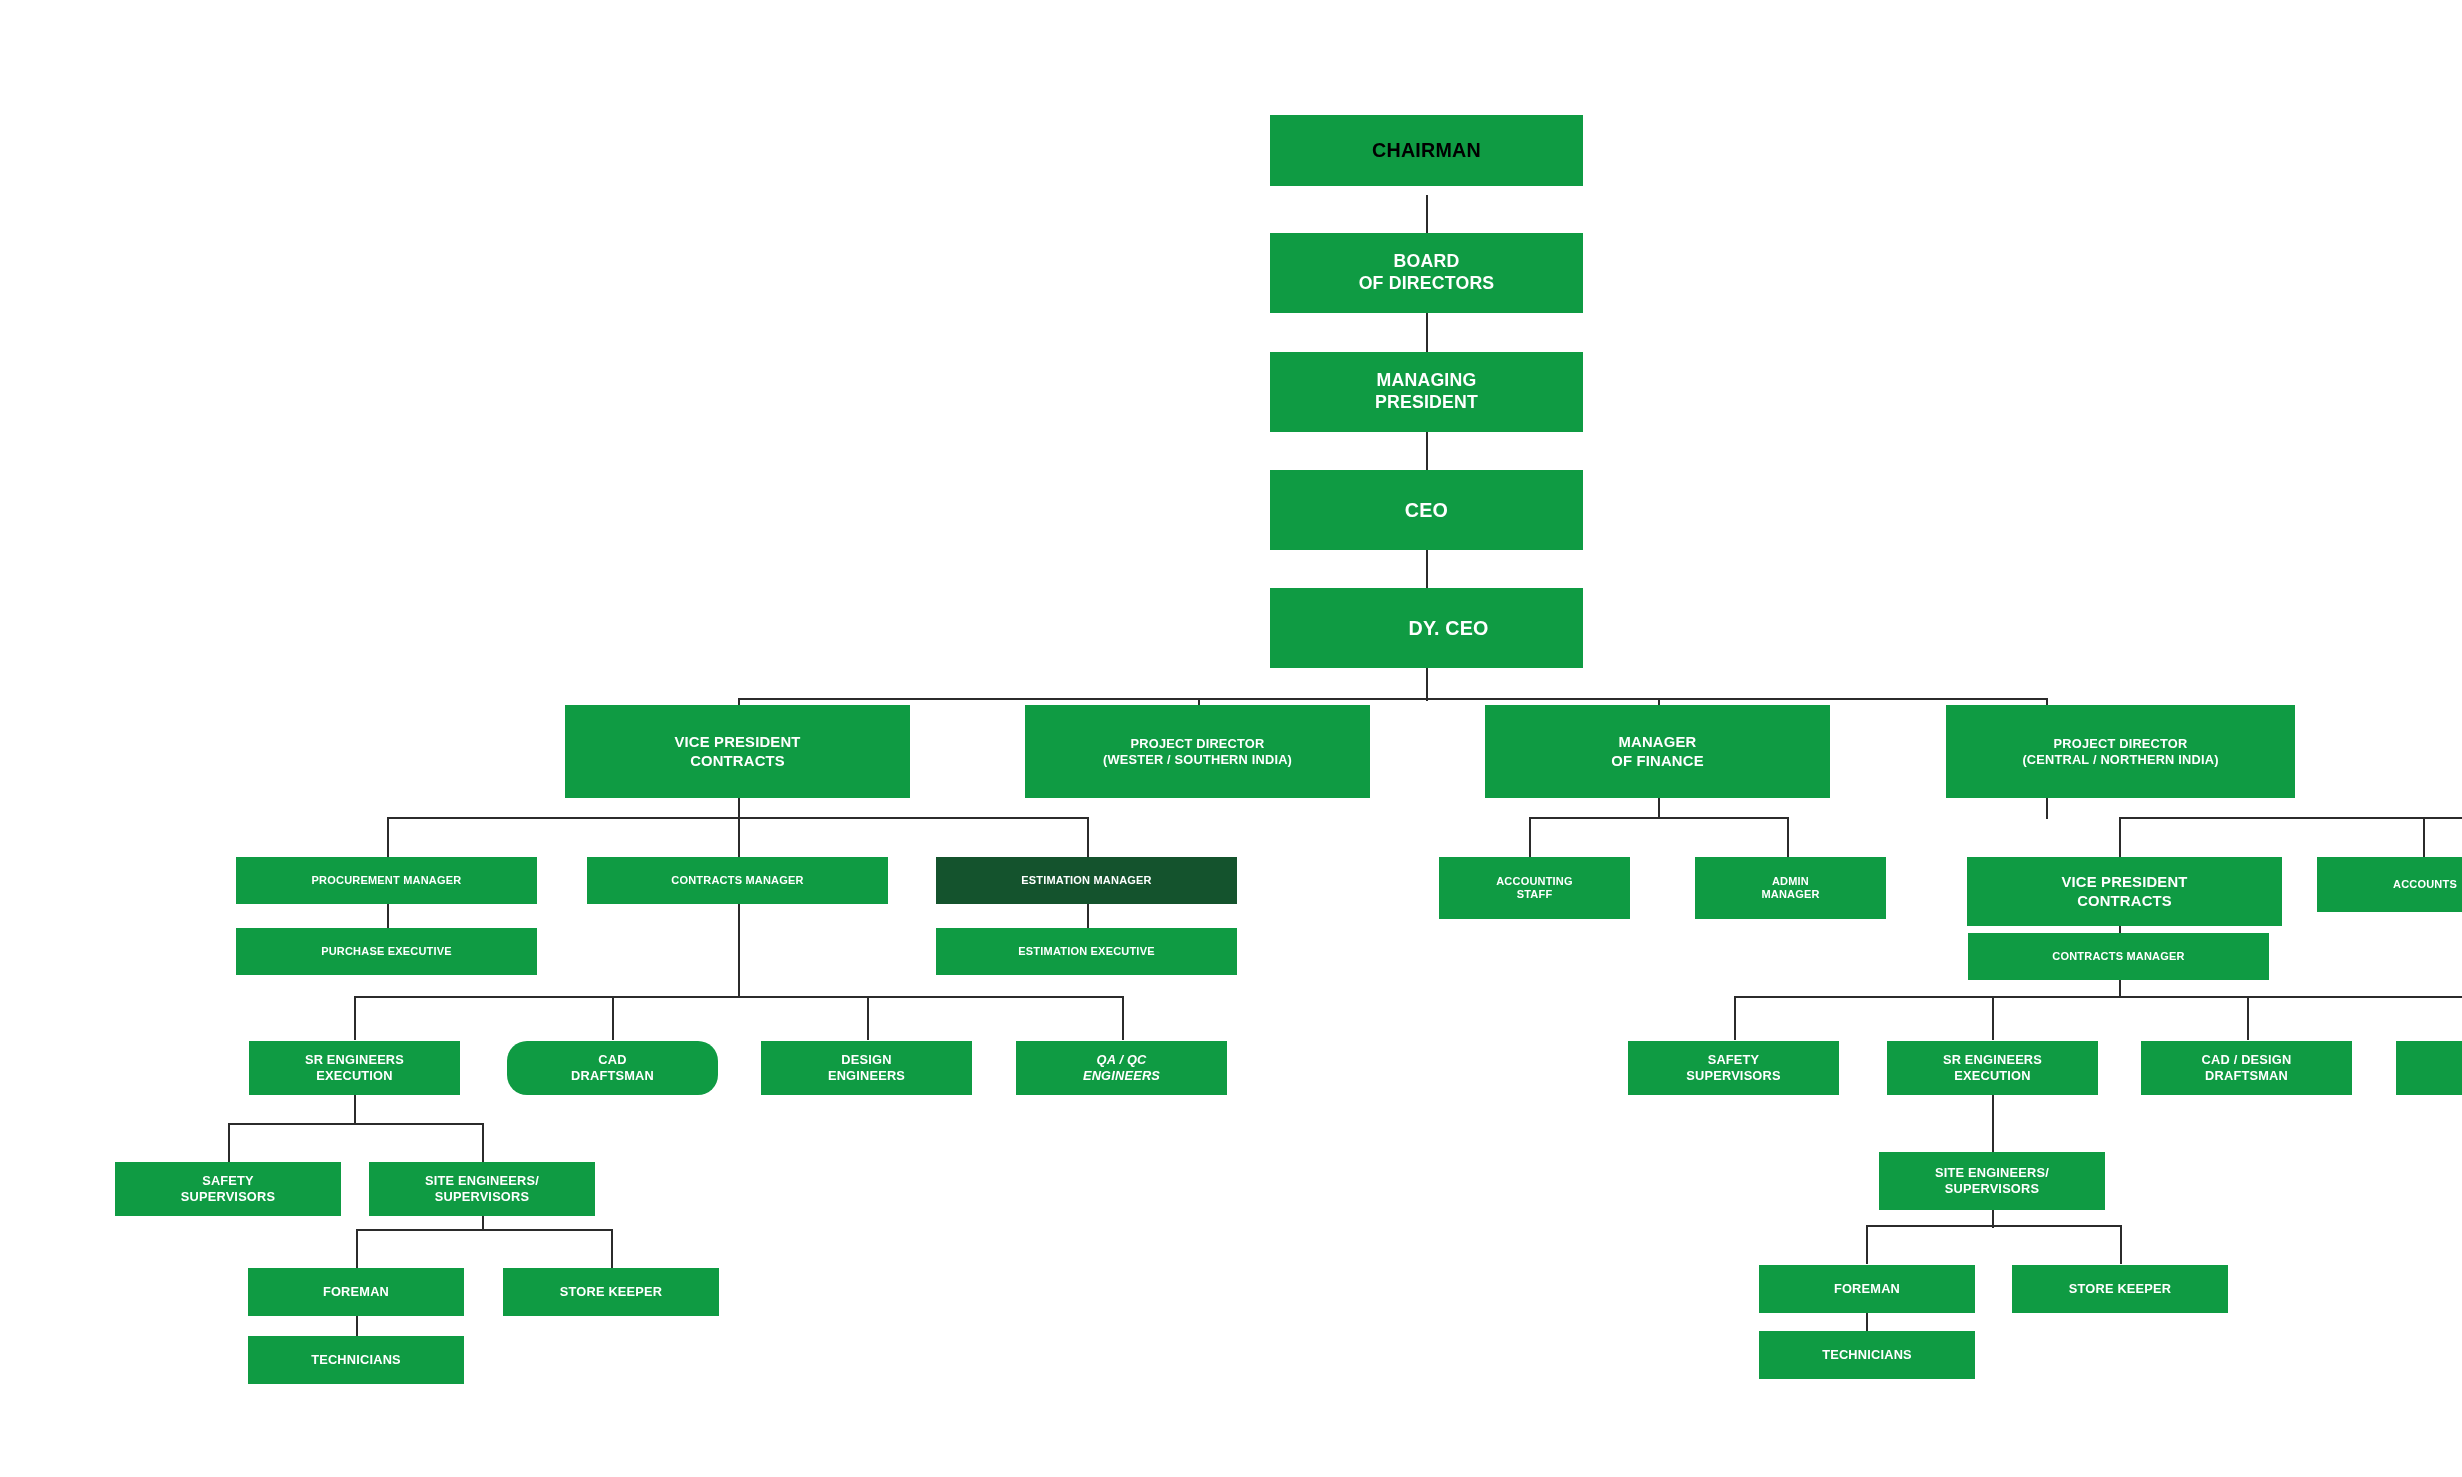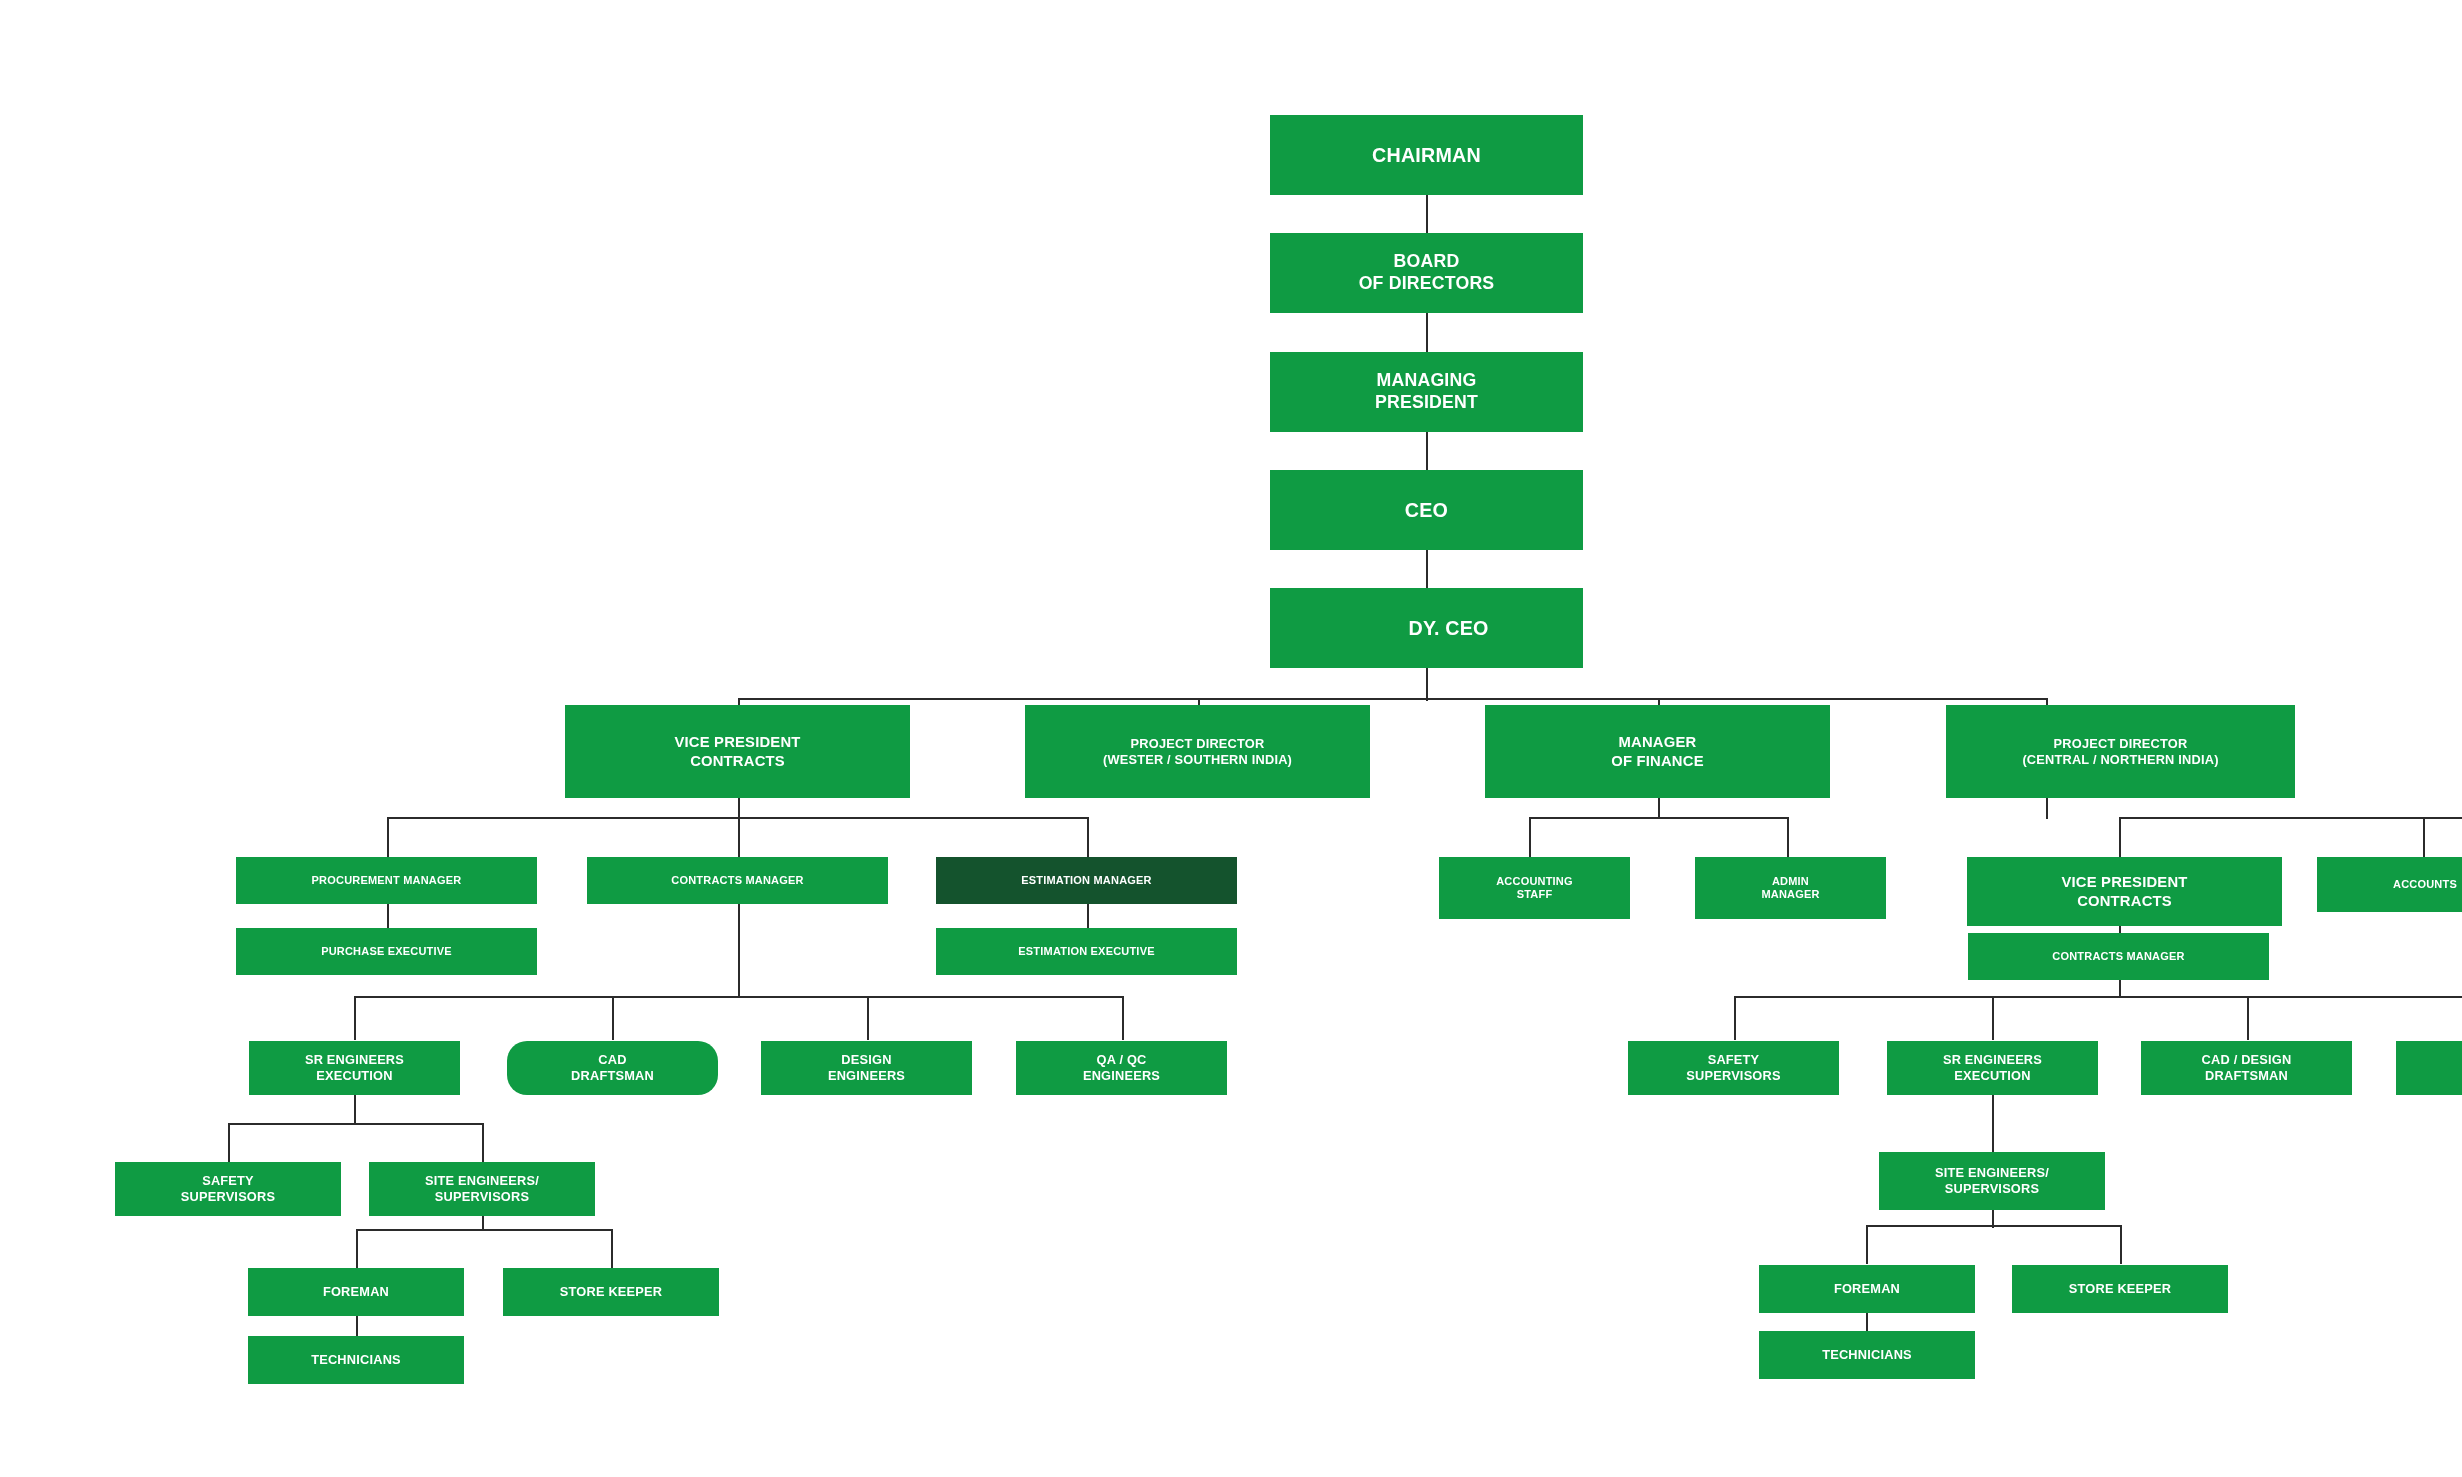--- a/index.html
+++ b/index.html
@@ -115,21 +115,21 @@
 
   <div class="vline" style="left: 1992px; top: 1094px; height: 58px; background: rgb(43, 43, 43);"></div>
 
   <div class="vline" style="left: 1992px; top: 1197px; height: 30.5px; background: rgb(43, 43, 43);"></div>
   <div class="hline" style="left: 1866px; top: 1225px; width: 254px; background: rgb(43, 43, 43);"></div>
   <div class="vline" style="left: 1866px; top: 1225px; height: 39px; background: rgb(43, 43, 43);"></div>
   <div class="vline" style="left: 2120px; top: 1225px; height: 39px; background: rgb(43, 43, 43);"></div>
 
   <div class="vline" style="left: 1866px; top: 1300px; height: 30.5px; background: rgb(43, 43, 43);"></div>
 
-  <div class="node fs-xxl" style="left: 1270px; top: 115px; width: 313px; height: 80px; background: rgb(15, 155, 67); color: #ffffff;">CHAIRMAN</div>
+  <div class="node fs-xxl" style="left: 1270px; top: 115px; width: 313px; height: 71px; background: rgb(15, 155, 67); color: #000000;">CHAIRMAN</div>
 
   <div class="node fs-xl" style="left: 1270px; top: 233px; width: 313px; height: 80px; background: rgb(15, 155, 67); color: rgb(255, 255, 255);">BOARD
 OF DIRECTORS</div>
 
   <div class="node fs-xl" style="left: 1270px; top: 352px; width: 313px; height: 80px; background: rgb(15, 155, 67); color: rgb(255, 255, 255);">MANAGING
 PRESIDENT</div>
 
   <div class="node fs-xxl" style="left: 1270px; top: 470px; width: 313px; height: 80px; background: rgb(15, 155, 67); color: rgb(255, 255, 255);">CEO</div>
 
   <div class="node fs-xxl" style="left: 1270px; top: 588px; width: 313px; height: 80px; background: rgb(15, 155, 67); color: rgb(255, 255, 255); padding-left: 48px;">DY. CEO</div>
@@ -171,21 +171,21 @@
 
   <div class="node fs-m" style="left: 249px; top: 1041px; width: 211px; height: 54px; background: rgb(15, 155, 67); color: rgb(255, 255, 255);">SR ENGINEERS
 EXECUTION</div>
 
   <div class="node fs-m" style="left: 507px; top: 1041px; width: 211px; height: 54px; background: rgb(15, 155, 67); color: rgb(255, 255, 255); border-radius: 20px;">CAD
 DRAFTSMAN</div>
 
   <div class="node fs-m" style="left: 761px; top: 1041px; width: 211px; height: 54px; background: rgb(15, 155, 67); color: rgb(255, 255, 255);">DESIGN
 ENGINEERS</div>
 
-  <div class="node fs-m" style="left: 1016px; top: 1041px; width: 211px; height: 54px; background: rgb(15, 155, 67); color: rgb(255, 255, 255);">QA / QC
+  <div class="node fs-m" style="left: 1016px; top: 1041px; width: 211px; height: 54px; background: rgb(15, 155, 67); color: rgb(255, 255, 255); font-style: italic;">QA / QC
 ENGINEERS</div>
 
   <div class="node fs-m" style="left: 1628px; top: 1041px; width: 211px; height: 54px; background: rgb(15, 155, 67); color: rgb(255, 255, 255);">SAFETY
 SUPERVISORS</div>
 
   <div class="node fs-m" style="left: 1887px; top: 1041px; width: 211px; height: 54px; background: rgb(15, 155, 67); color: rgb(255, 255, 255);">SR ENGINEERS
 EXECUTION</div>
 
   <div class="node fs-m" style="left: 2141px; top: 1041px; width: 211px; height: 54px; background: rgb(15, 155, 67); color: rgb(255, 255, 255);">CAD / DESIGN
 DRAFTSMAN</div>

